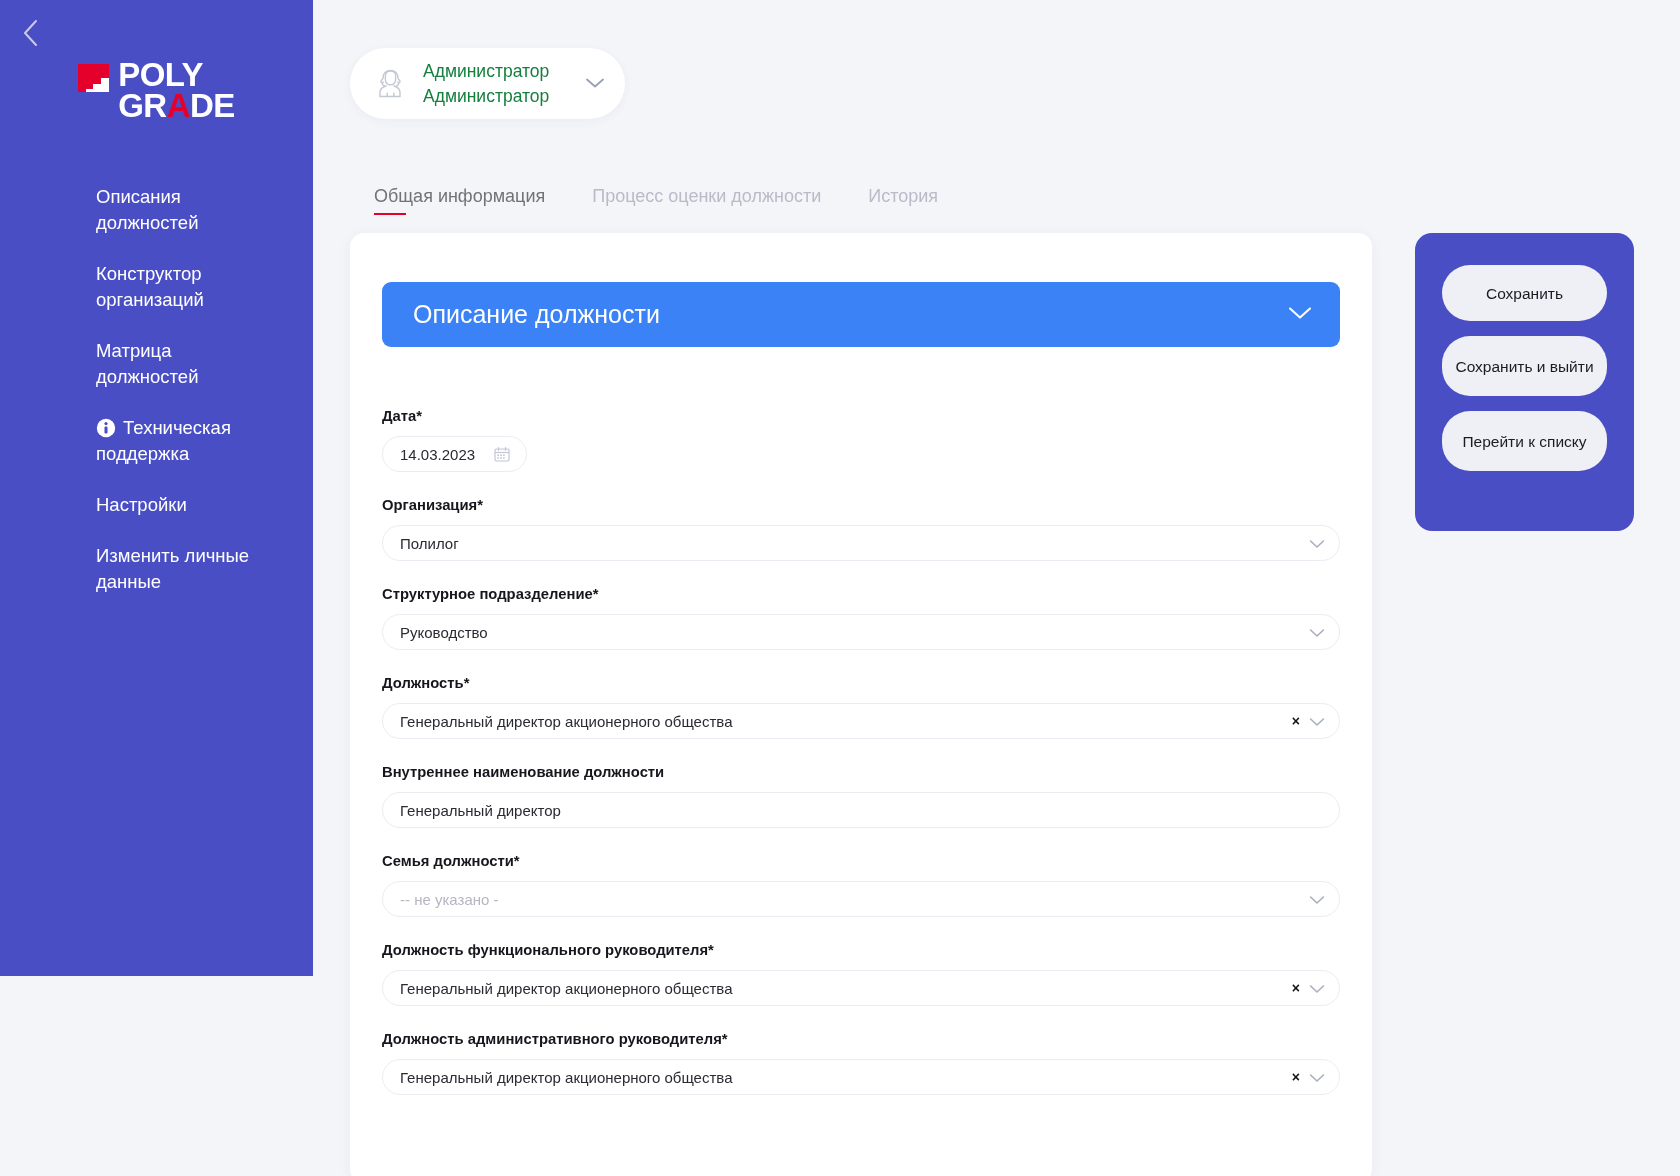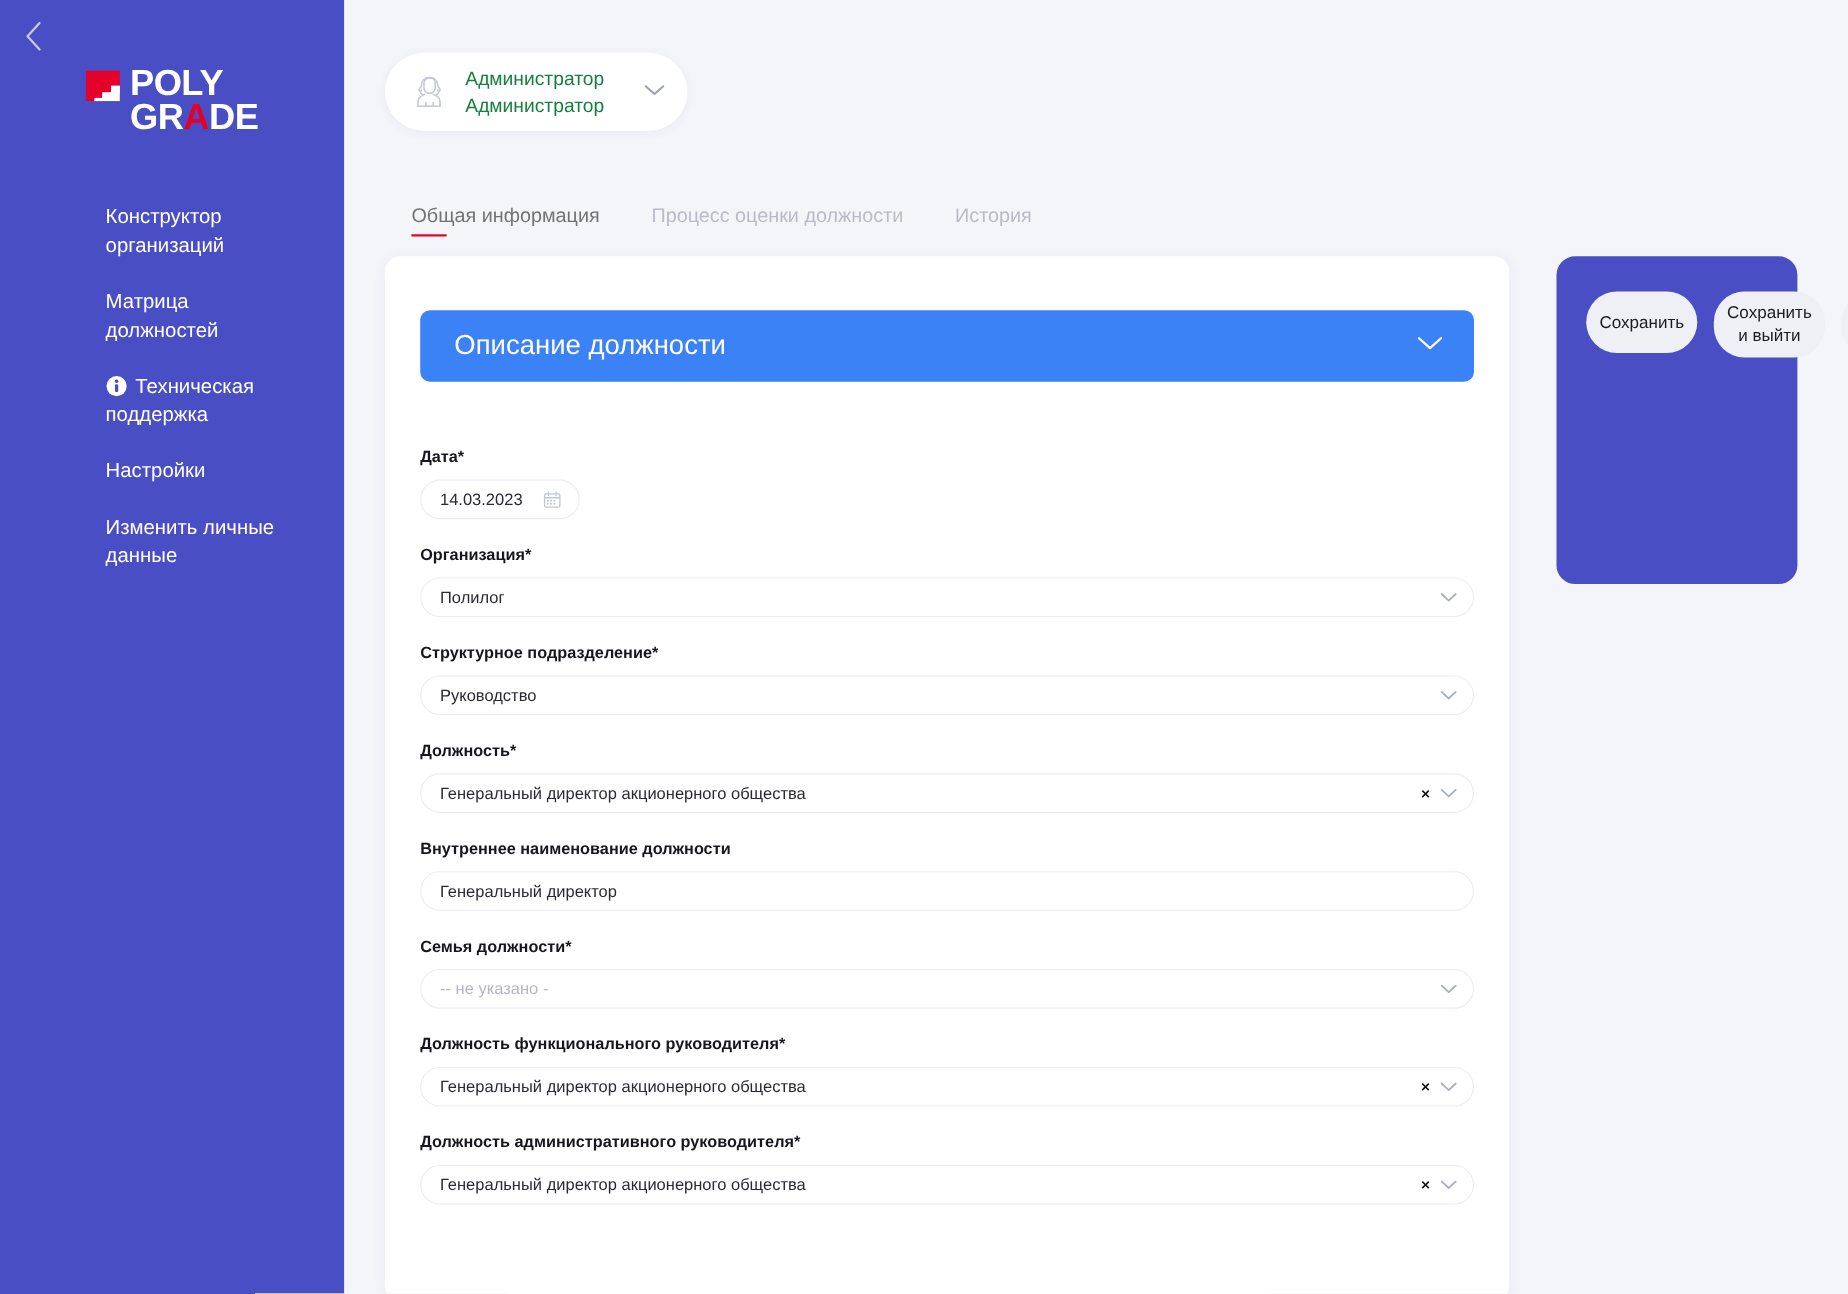--- a/index.html
+++ b/index.html
@@ -6,21 +6,21 @@
   html, body {
     width: 1680px; height: 1176px;
     font-family: "Liberation Sans", sans-serif;
     background: #f4f5f9;
     overflow: hidden;
   }
   .app { position: relative; width: 1680px; height: 1176px; display: flex; }
 
   
   .sidebar {
-    width: 313px; height: 1176px;
+    width: 313px; height: 976px;
     background: #4a4ec4;
     position: relative;
     flex: 0 0 313px;
   }
   .collapse-btn {
     position: absolute; top: 16px; left: 14px;
     width: 34px; height: 34px;
     display: flex; align-items: center; justify-content: center;
     cursor: pointer;
   }
@@ -158,21 +158,21 @@
   }
   .cal-icon { width: 16px; height: 16px; flex: 0 0 16px; }
 
   
   .action-panel {
     position: absolute; top: 233px; left: 1102px;
     width: 219px; height: 298px;
     background: #4a4ec4;
     border-radius: 17px;
     padding: 32px 27px;
-    display: flex; gap: 15px;
+    display: flex; flex-direction: column; gap: 15px;
   }
   .action-btn {
     width: 100%; height: 56px;
     background: #eef0f6;
     border: none;
     border-radius: 28px;
     font-family: "Liberation Sans", sans-serif;
     font-size: 15.5px; color: #1b1b24;
     line-height: 21px;
     cursor: pointer;
@@ -209,20 +209,23 @@
           </svg>
         </div>
         <div class="logo-text">
           <div><span>POLY</span></div>
           <div><span>GR</span><span class="accent">A</span><span>DE</span></div>
         </div>
       </div>
     </div>
 
     <nav class="nav">
+      <div class="nav-item">
+        <span class="nav-label">Описания должностей</span>
+      </div>
       <div class="nav-item">
         <span class="nav-label">Конструктор организаций</span>
       </div>
       <div class="nav-item">
         <span class="nav-label">Матрица должностей</span>
       </div>
       <div class="nav-item with-icon">
         <span class="nav-icon">
           <svg width="20" height="20" viewBox="0 0 20 20">
             <circle cx="10" cy="10" r="9.2" fill="#ffffff"></circle>

